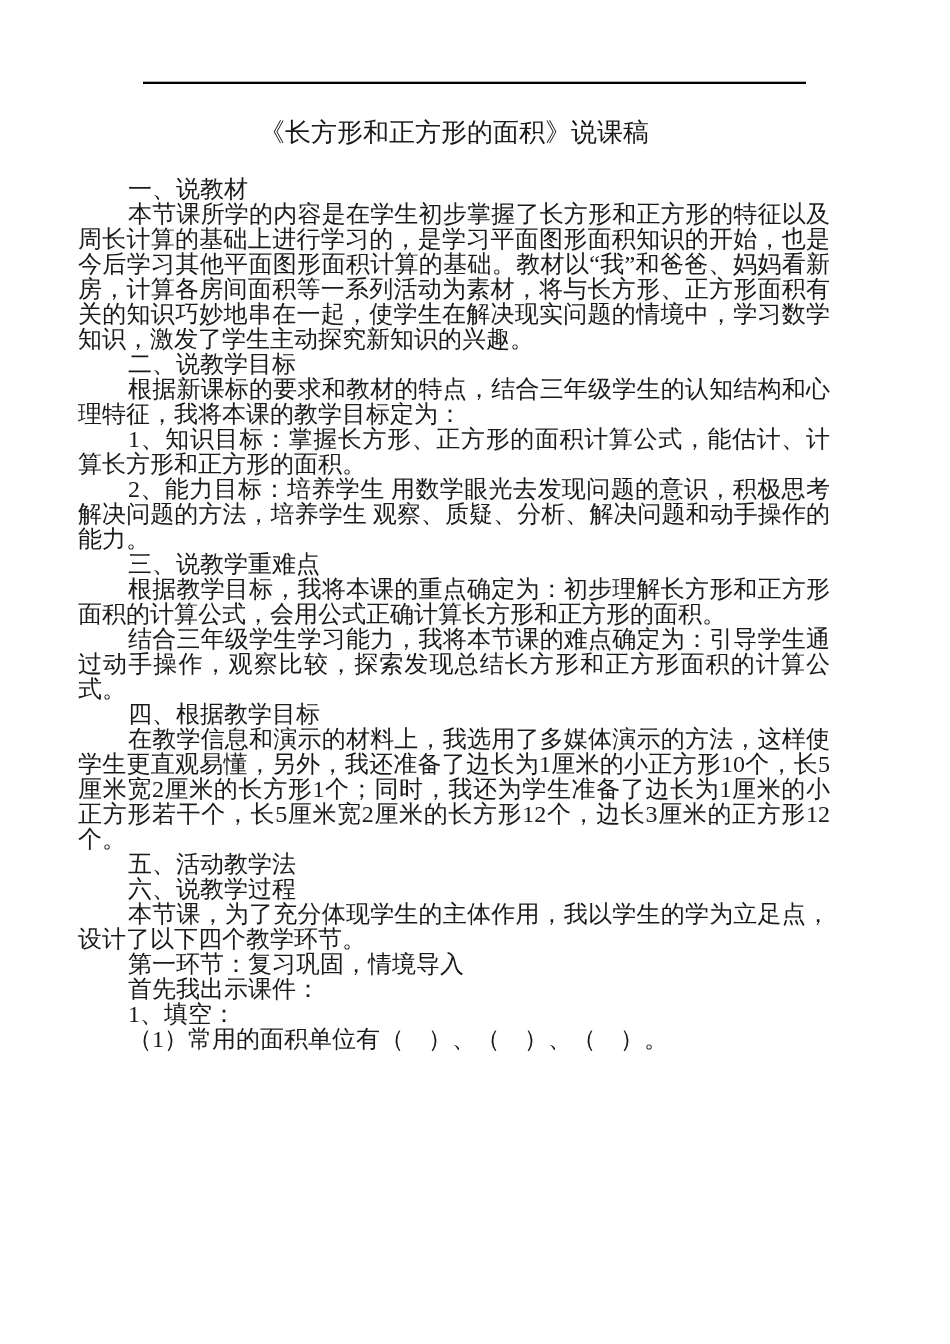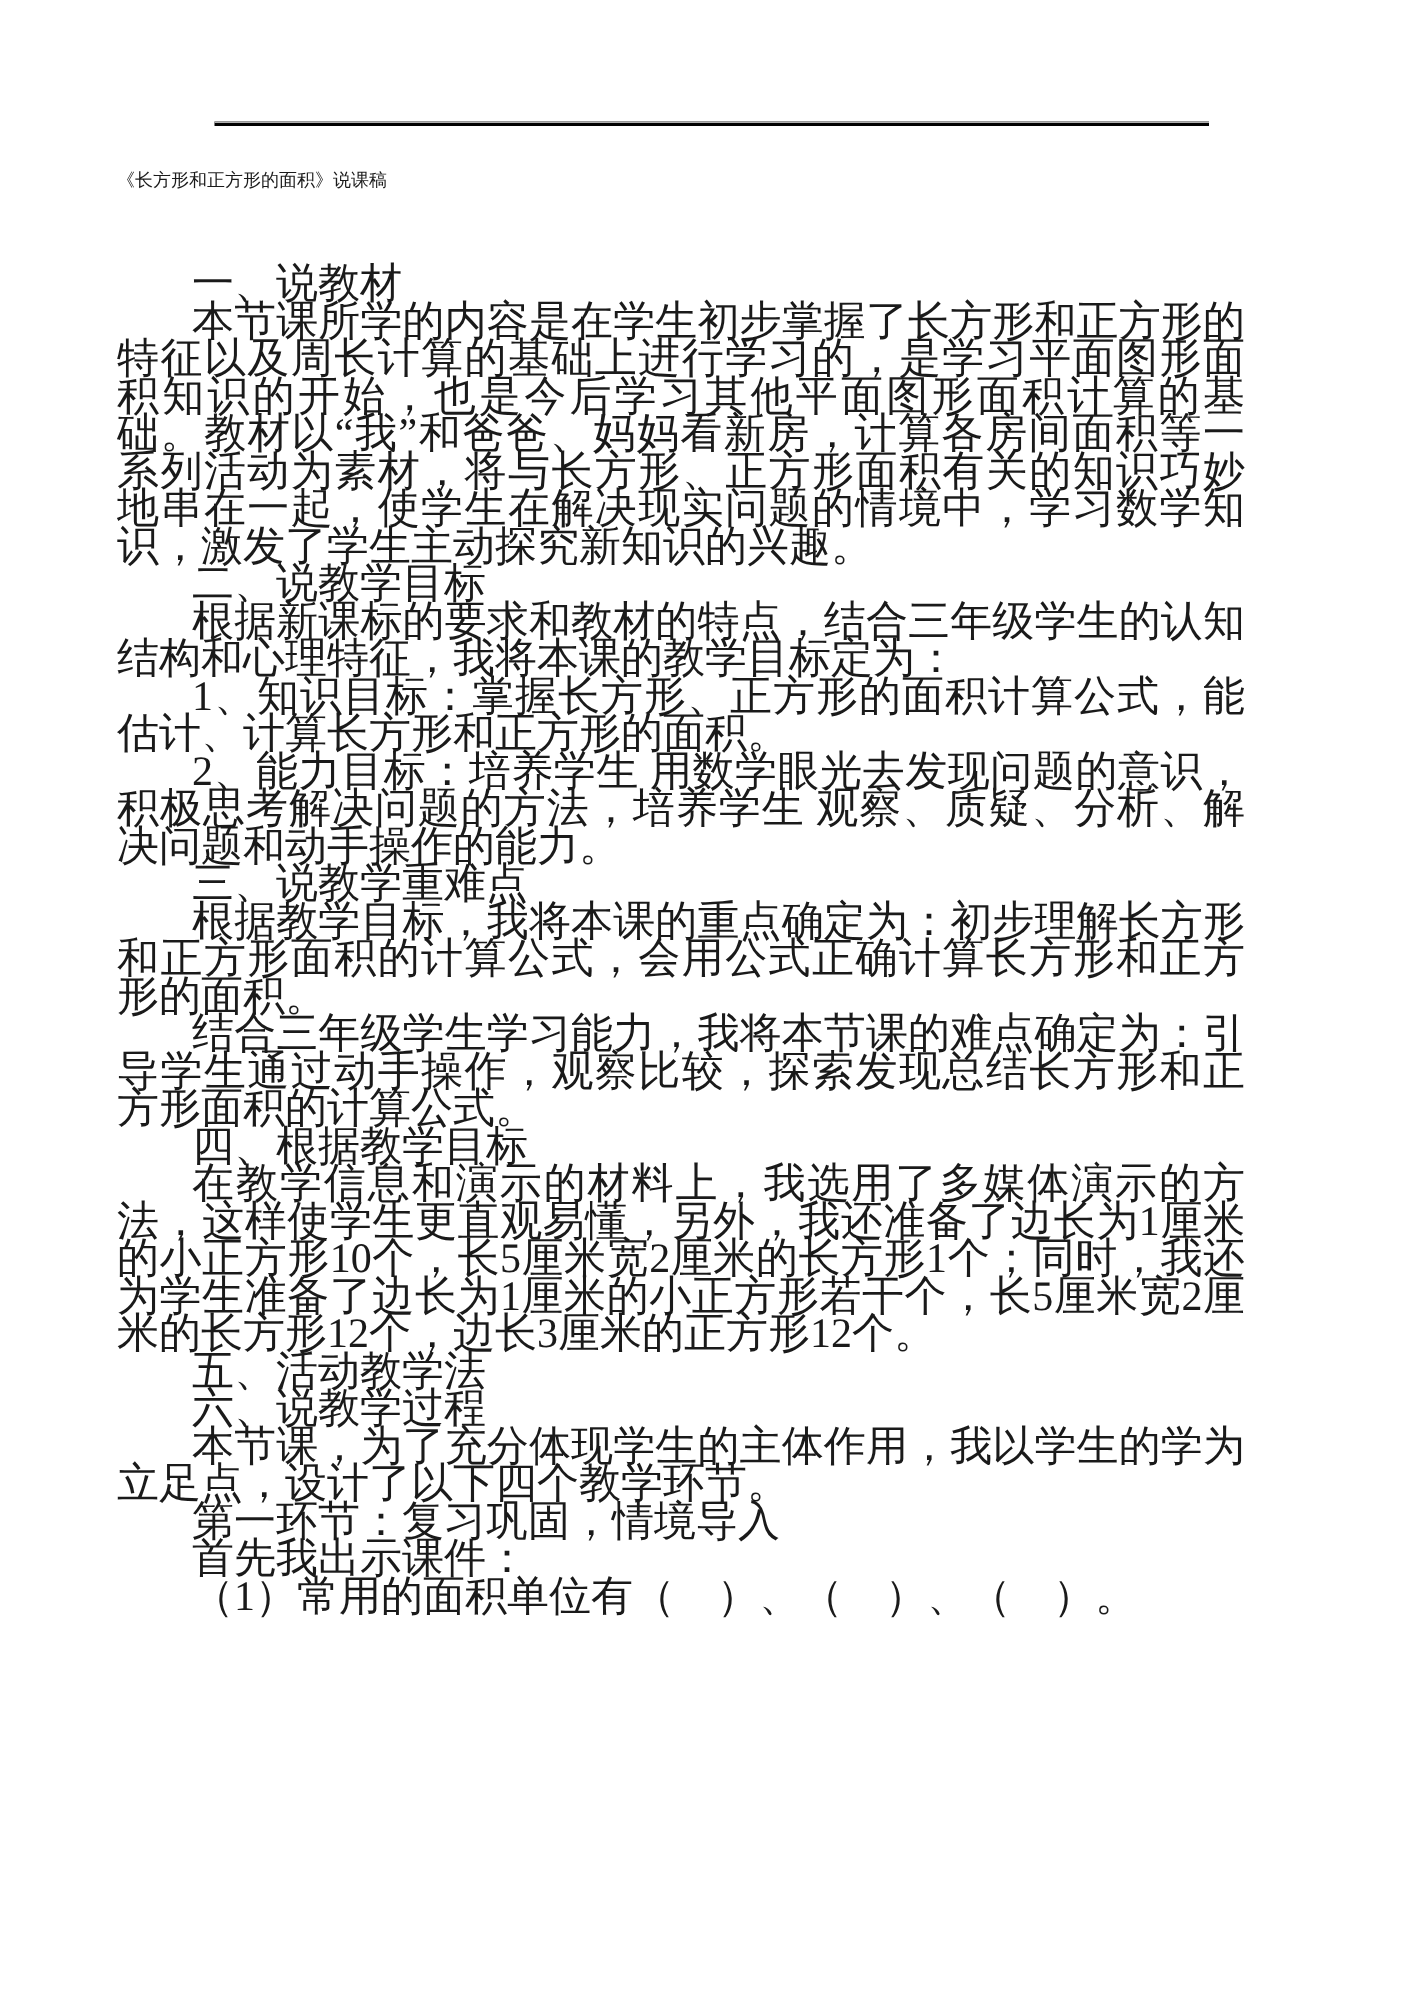--- a/index.html
+++ b/index.html
@@ -20,33 +20,33 @@
     left: 143px;
     top: 81px;
     width: 663px;
     height: 2px;
     background: #000000;
     border-top: 1px solid #b0b0b0;
   }
   .doc-title {
     position: absolute;
     left: 78px;
-    top: 108px;
+    top: 120px;
     width: 752px;
-    text-align: left;
-    font-size: 12px;
+    text-align: center;
+    font-size: 26px;
     line-height: 25px;
     white-space: nowrap;
   }
   .doc-body {
     position: absolute;
     left: 78px;
     top: 177px;
     width: 752px;
-    font-size: 28px;
+    font-size: 24px;
     line-height: 25px;
     text-align: justify;
   }
   .doc-body p {
     margin: 0;
     padding: 0;
     text-indent: 50px;
   }
 </style>
 </head>
@@ -66,14 +66,15 @@
     <p class="para heading">三、说教学重难点</p>
     <p class="para body">根据教学目标，我将本课的重点确定为：初步理解长方形和正方形面积的计算公式，会用公式正确计算长方形和正方形的面积。</p>
     <p class="para body">结合三年级学生学习能力，我将本节课的难点确定为：引导学生通过动手操作，观察比较，探索发现总结长方形和正方形面积的计算公式。</p>
     <p class="para heading">四、根据教学目标</p>
     <p class="para body">在教学信息和演示的材料上，我选用了多媒体演示的方法，这样使学生更直观易懂，另外，我还准备了边长为1厘米的小正方形10个，长5厘米宽2厘米的长方形1个；同时，我还为学生准备了边长为1厘米的小正方形若干个，长5厘米宽2厘米的长方形12个，边长3厘米的正方形12个。</p>
     <p class="para heading">五、活动教学法</p>
     <p class="para heading">六、说教学过程</p>
     <p class="para body">本节课，为了充分体现学生的主体作用，我以学生的学为立足点，设计了以下四个教学环节。</p>
     <p class="para body">第一环节：复习巩固，情境导入</p>
     <p class="para body">首先我出示课件：</p>
+    <p class="para body">1、填空：</p>
     <p class="para body">（1）常用的面积单位有（　）、（　）、（　）。</p>
   </div>
 
 </body></html>

